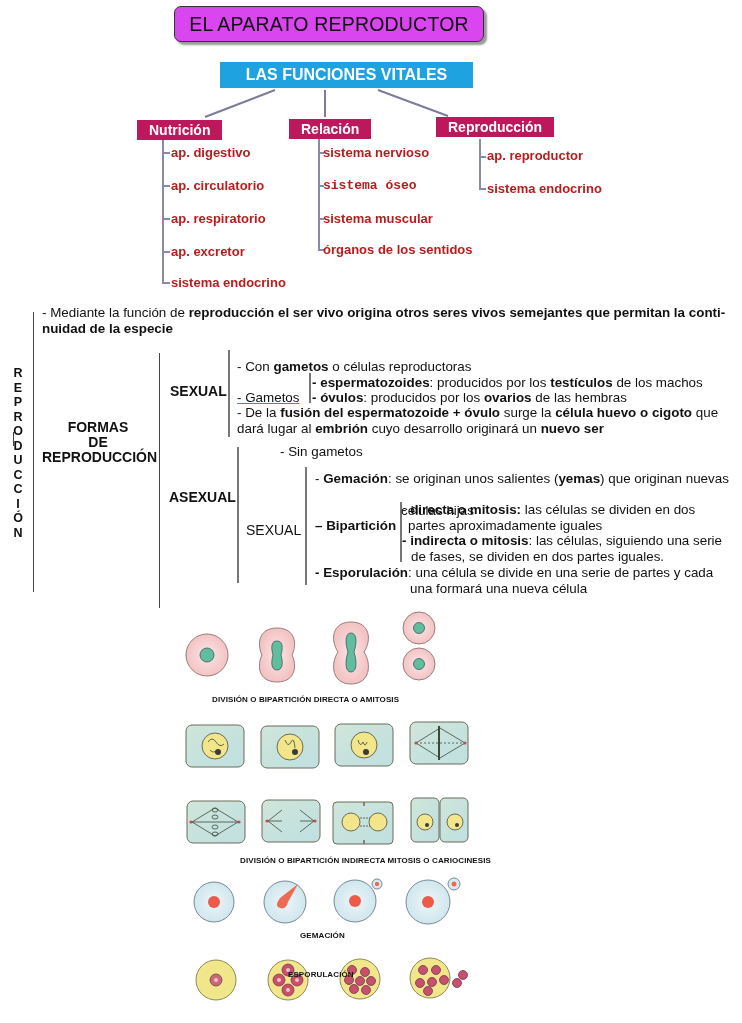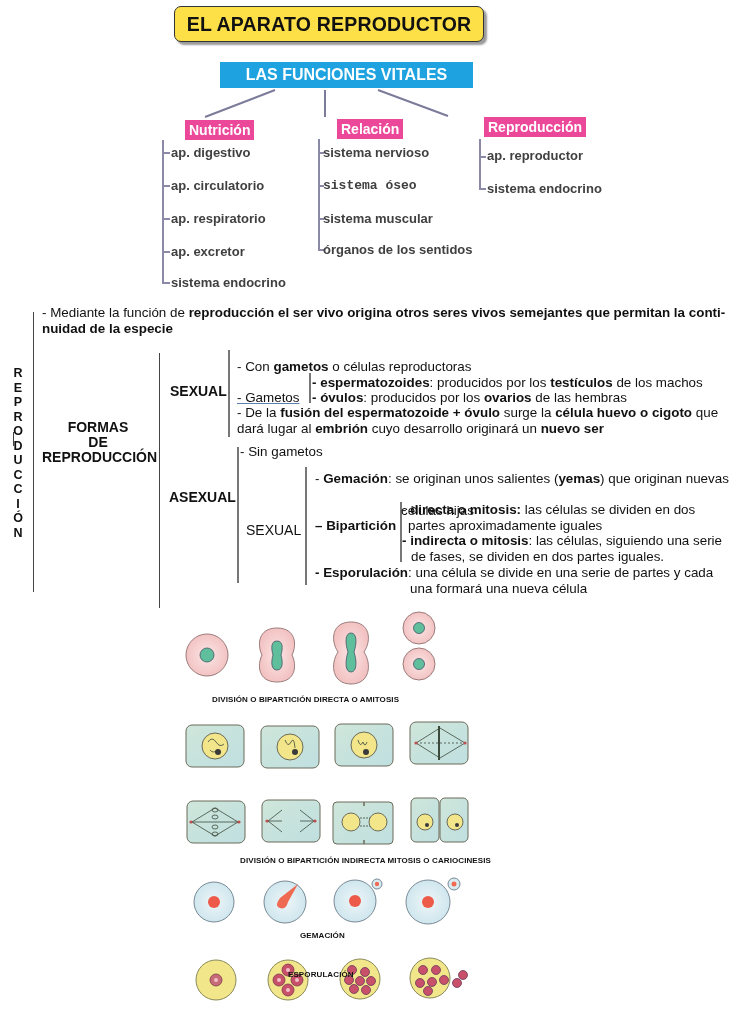--- a/index.html
+++ b/index.html
@@ -1,27 +1,27 @@
 <!DOCTYPE html>
 <html><head>
 <meta charset="utf-8">
 <style>
   html, body { margin:0; padding:0; background:#ffffff; }
   body { width:742px; height:1023px; position:relative; overflow:hidden;
          font-family:"Liberation Sans", sans-serif; color:#111; }
   .abs { position:absolute; }
   
   .title-box { left:174px; top:6px; width:308px; height:34px; border:1.5px solid #333;
-    border-radius:7px; box-shadow:3px 3px 2px #9a9a9a; background:#fde047;
-    font-weight:bold; font-size:19.5px; line-height:34px; text-align:center; letter-spacing:0.2px; }
+    border-radius:7px; box-shadow:3px 3px 2px #9a9a9a; background:#d946ef;
+    font-weight:normal; font-size:19.5px; line-height:34px; text-align:center; letter-spacing:0.2px; }
   
   .cm-root { left:220px; top:62px; width:253px; height:26px; background:#1ea3e0; color:#fff;
     font-weight:bold; font-size:16px; line-height:26px; text-align:center; }
-  .cm-head { background:#ec4899; color:#fff; font-weight:bold; font-size:14px; height:20px; line-height:20px; padding:0 4px;margin-left:48px; }
-  .cm-item { color:#404040; font-weight:bold; font-size:13px; line-height:15px; white-space:nowrap; }
+  .cm-head { background:#be185d; color:#fff; font-weight:bold; font-size:14px; height:20px; line-height:20px; padding:0 12px; }
+  .cm-item { color:#b91c1c; font-weight:bold; font-size:13px; line-height:15px; white-space:nowrap; }
   .cm-line { background:#8a8aa8; }
   
   .txt { font-size:13.4px; line-height:16px; white-space:nowrap;text-align:center; }
   .bold { font-weight:bold; }
   .vline { background:#444; width:1px; }
   .vline-g { background:#777; width:1.5px; }
   .label-b { font-weight:bold; font-size:14px; }
   .vert-word { left:11px; top:366px; width:14px; font-weight:bold; font-size:12.5px; line-height:14.5px; text-align:center; }
   .u { text-decoration:underline; text-decoration-color:#5a7fb0; }
   
@@ -122,21 +122,21 @@
   <span class="bold">- óvulos</span><span>: producidos por los </span><span class="bold">ovarios</span><span> de las hembras</span>
 </div>
 <div class="abs txt" style="left:237px;top:405px;">
   <span>- De la </span><span class="bold">fusión del espermatozoide + óvulo</span><span> surge la </span><span class="bold">célula huevo o cigoto</span><span> que</span>
 </div>
 <div class="abs txt" style="left:237px;top:421px;">
   <span>dará lugar al </span><span class="bold">embrión</span><span> cuyo desarrollo originará un </span><span class="bold">nuevo ser</span>
 </div>
 
 <div class="abs label-b" style="left:169px;top:489px;">ASEXUAL</div>
-<div class="abs txt" style="left:240px;top:444px;">- Sin gametos</div>
+<div class="abs txt" style="left:240px;top:444px;padding-left:40px;">- Sin gametos</div>
 <div class="abs txt" style="left:246px;top:522px;font-size:14px;">SEXUAL</div>
 
 <div class="abs txt" style="left:315px;top:471px;">
   <span>- </span><span class="bold">Gemación</span><span>: se originan unos salientes (</span><span class="bold">yemas</span><span>) que originan nuevas</span>
 </div>
 <div class="abs txt" style="left:401px;top:487px;margin-top:16px;">células hijas</div>
 
 <div class="abs txt bold" style="left:315px;top:518px;">– Bipartición</div>
 <div class="abs txt" style="left:402px;top:502px;">
   <span>- </span><span class="bold">directa o mitosis:</span><span> las células se dividen en dos</span>

